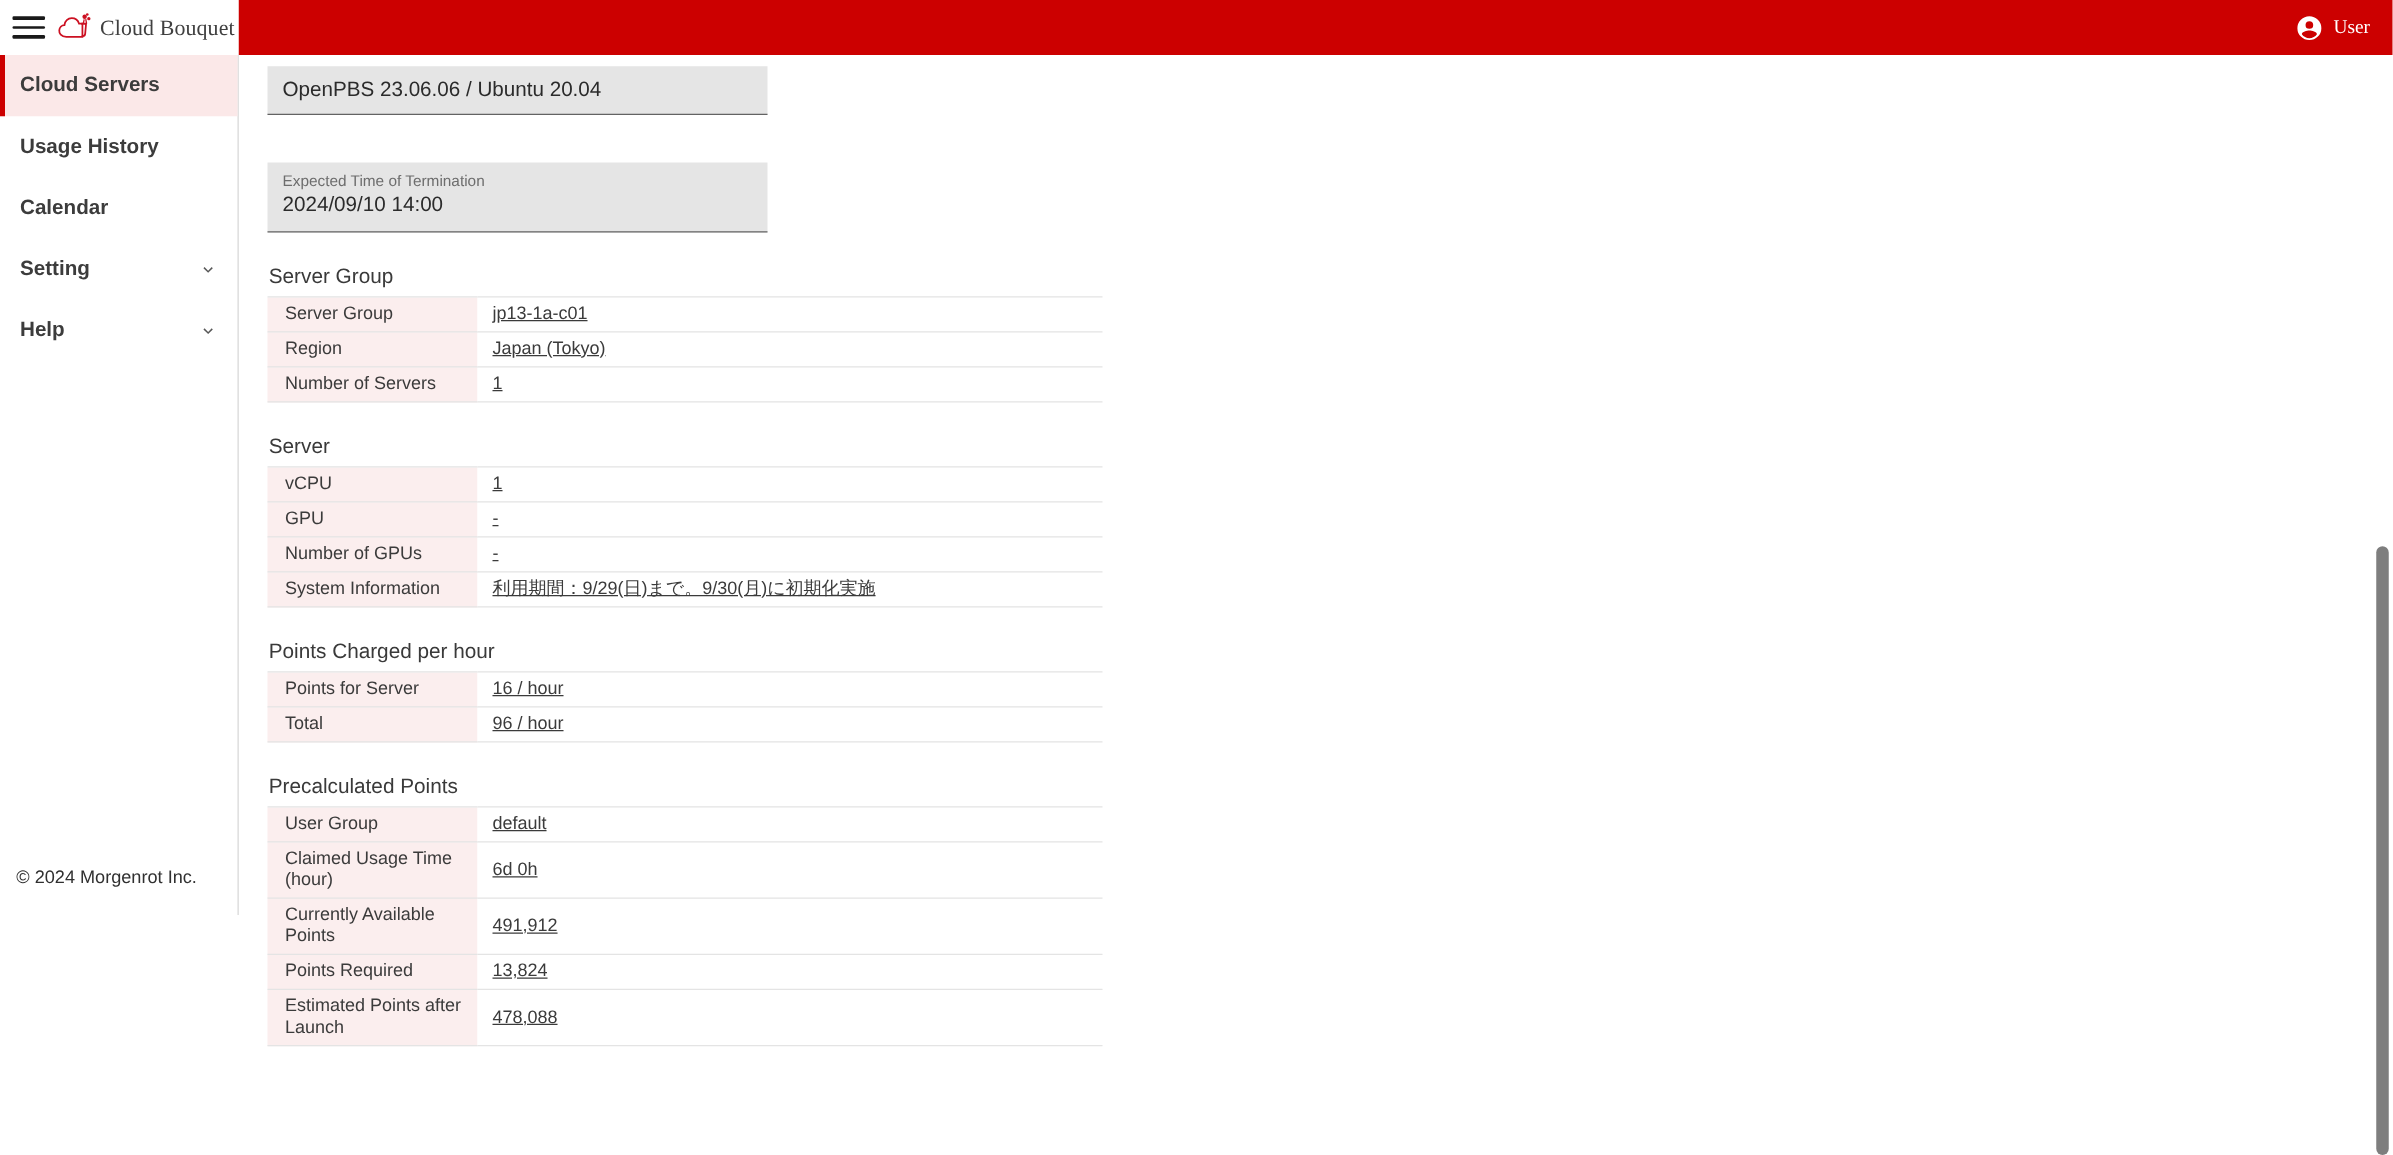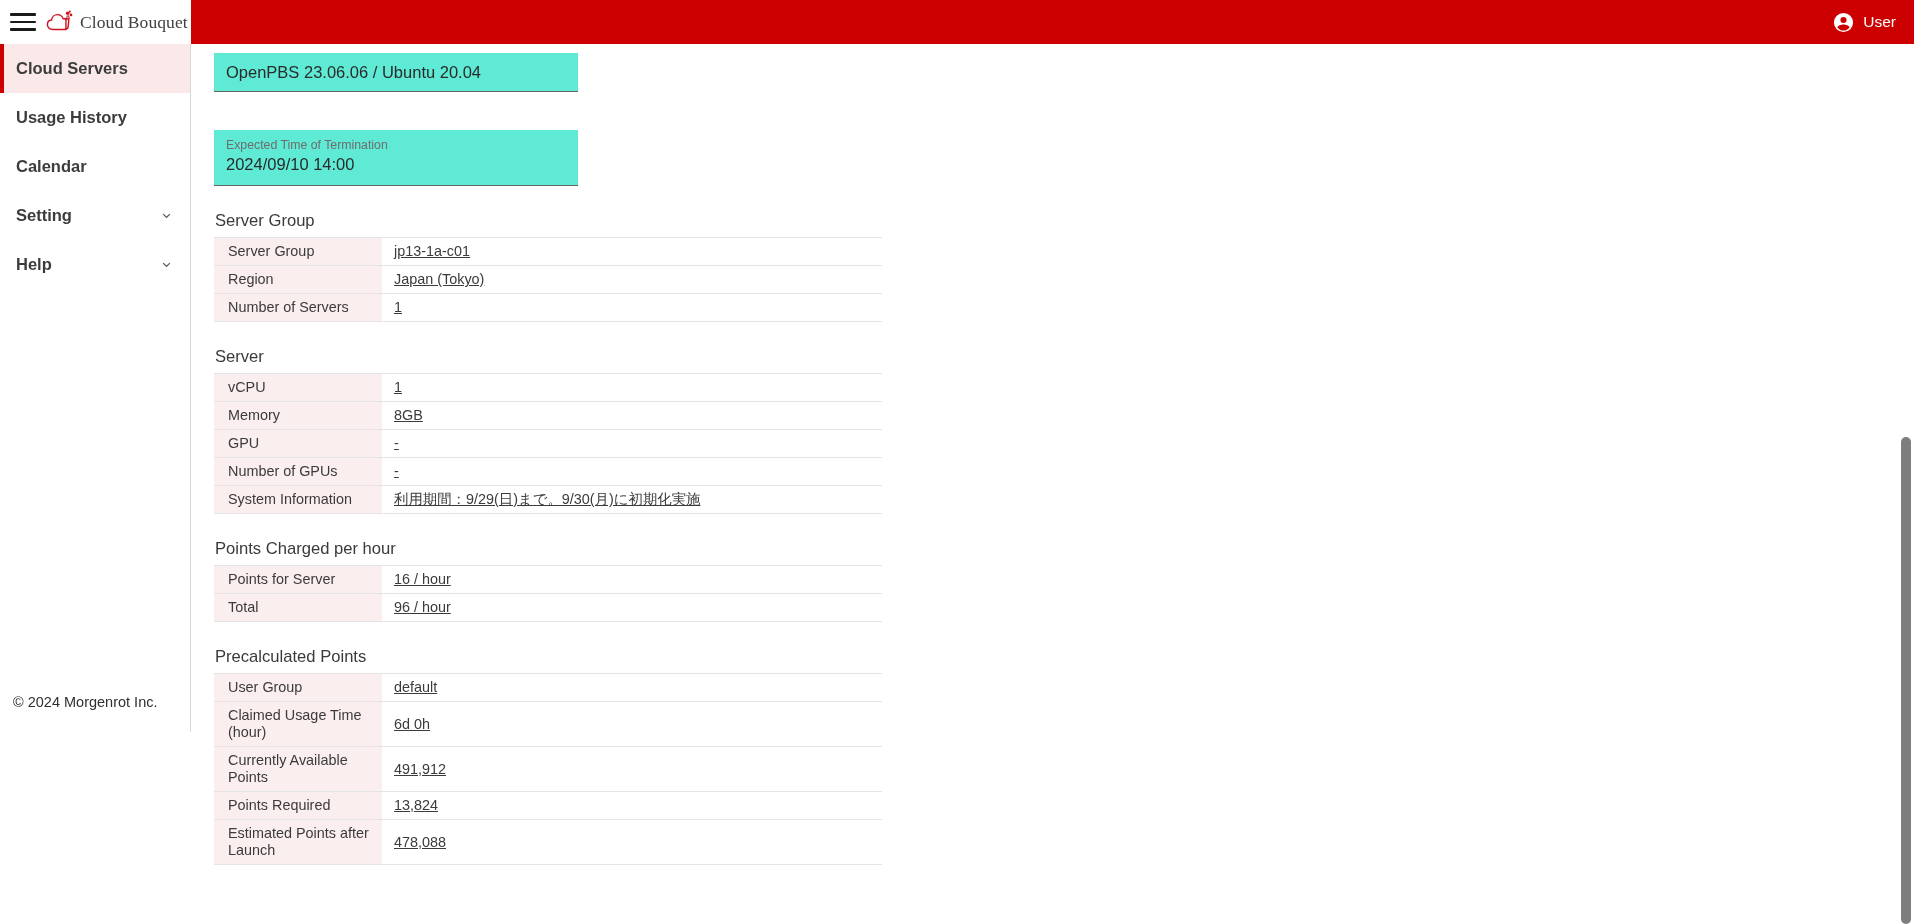--- a/index.html
+++ b/index.html
@@ -35,21 +35,21 @@
   .hamburger i { display:block; height: 2.5px; background: #1a1a1a; border-radius: 1px; }
   .logo-mark { width: 30px; height: 26px; flex: 0 0 30px; }
   .brand-text {
     font-family: "Liberation Serif", serif;
     font-size: 17.5px; color: #404040;
     margin-left: 4px; letter-spacing: .1px; white-space: nowrap;
   }
   .topbar-spacer { flex: 1 1 auto; }
   .user-area {
     display: flex; align-items: center; gap: 8px;
-    margin-right: 18px; color: #fff; font-size: 15.5px; cursor: pointer;
+    margin-right: 18px; color: #fff; font-size: 15.5px; cursor: pointer; font-family: Liberation Serif, serif;
   }
   .avatar-icon { width: 23px; height: 23px; display:block; }
 
   
   .sidebar {
     position: absolute; top: 44px; left: 0;
     width: 191px; height: 688px;
     background: #ffffff;
     border-right: 1px solid #d8d8d8;
     z-index: 20;
@@ -79,22 +79,22 @@
   .main {
     position: absolute; top: 44px; left: 192px;
     width: 1722px; height: 880px;
     background: #fff;
     overflow: hidden;
   }
   .content { padding: 0 0 0 22px; }
 
   
   .field {
-    width: 364px;
-    background: #5eead4;
+    width: 400px;
+    background: #e5e5e5;
     border-bottom: 1px solid #636363;
     padding: 8px 12px 7px 12px;
     margin-top: 9px;
   }
   .field.with-label { padding-top: 7px; padding-bottom: 9px; margin-top: 38px; }
   .field-label { font-size: 12.3px; color: #6d6d6d; line-height: 16px; }
   .field-value { font-size: 16.5px; color: #2b2b2b; line-height: 23px; }
 
   
   .section { margin-top: 25px; }
@@ -226,24 +226,20 @@
         </div>
         <div class="section">
           <div class="section-title">Server</div>
           <table class="kv">
             <tbody>
               <tr>
                 <td class="k">vCPU</td>
                 <td class="v">1</td>
               </tr>
               <tr>
-                <td class="k">Memory</td>
-                <td class="v">8GB</td>
-              </tr>
-              <tr>
                 <td class="k">GPU</td>
                 <td class="v">-</td>
               </tr>
               <tr>
                 <td class="k">Number of GPUs</td>
                 <td class="v">-</td>
               </tr>
               <tr>
                 <td class="k">System Information</td>
                 <td class="v">利用期間：9/29(日)まで。9/30(月)に初期化実施</td>

